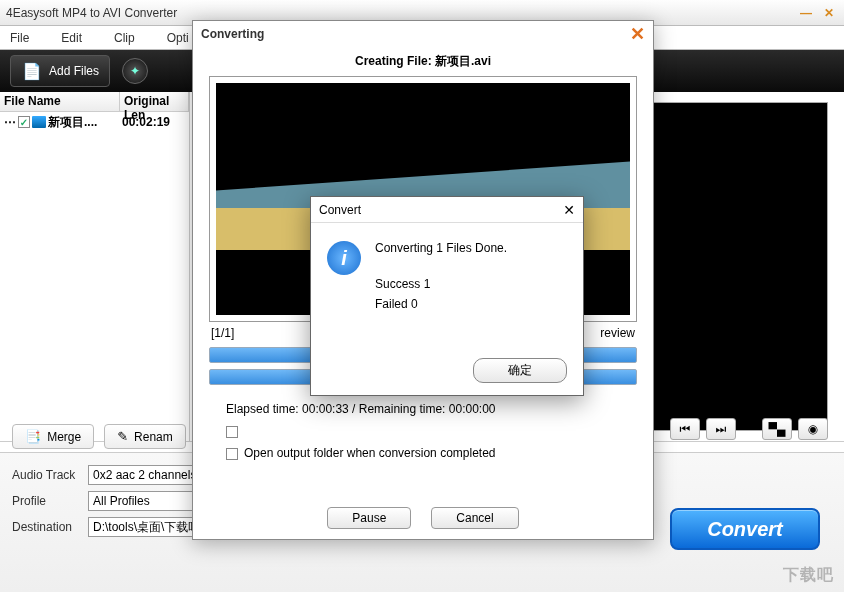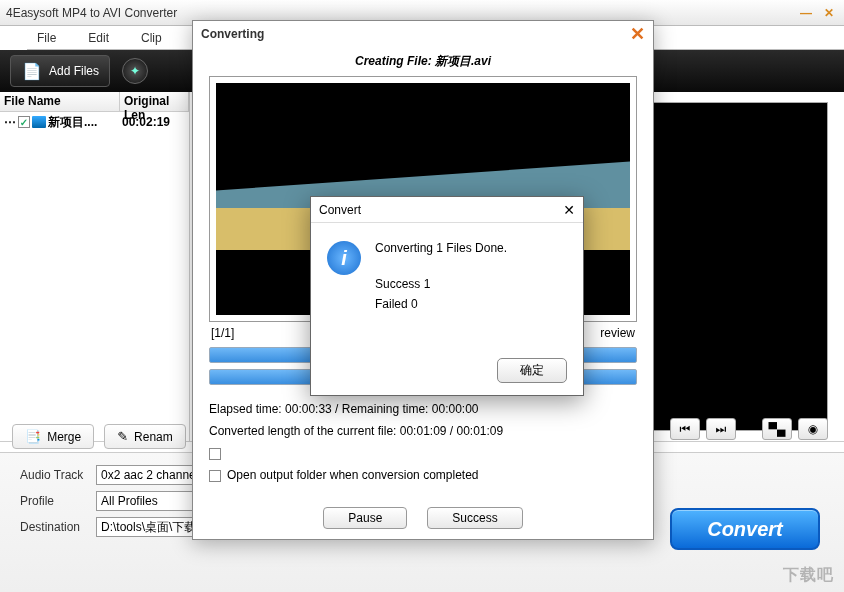--- a/index.html
+++ b/index.html
@@ -4,21 +4,21 @@
 <style>
 * { margin: 0; padding: 0; box-sizing: border-box; font-family: Tahoma, Arial, sans-serif; font-size: 12px; }
 body { background: #fff; width: 844px; height: 592px; position: relative; overflow: hidden; }
 
 
 .titlebar { height: 26px; background: linear-gradient(#fefefe, #e8e8e8); border-bottom: 1px solid #bbb; display: flex; align-items: center; padding: 0 6px; }
 .titlebar .title { font-weight: normal; color: #333; }
 .titlebar .win-btns { margin-left: auto; display: flex; gap: 12px; font-size: 18px; color: #c08020; padding-right: 4px; }
 .titlebar .win-btns span { cursor: pointer; color: #d88a20; font-weight: bold; }
 
-.menubar { height: 24px; background: #fff; border-bottom: 1px solid #bbb; display: flex; align-items: center; padding: 0 10px; gap: 32px; color: #333; margin-left: 27px; }
+.menubar { height: 24px; background: #fff; border-bottom: 1px solid #bbb; display: flex; align-items: center; padding: 0 10px; gap: 32px; color: #333; }
 .menubar span { cursor: pointer; }
 
 .toolbar { height: 42px; background: linear-gradient(#2a2a2a, #0a0a0a); display: flex; align-items: center; padding: 0 10px; gap: 12px; color: #fff; }
 .tool-btn { display: flex; align-items: center; gap: 6px; padding: 4px 10px; border-radius: 4px; background: linear-gradient(#444,#1a1a1a); border: 1px solid #555; cursor: pointer; }
 .tool-btn .ic { width: 22px; height: 22px; display: inline-flex; align-items: center; justify-content: center; font-size: 16px; }
 .tool-icon { width: 26px; height: 26px; border-radius: 50%; background: radial-gradient(#555,#111); display: inline-flex; align-items: center; justify-content: center; color: #7fd; cursor: pointer; border:1px solid #666;}
 
 .content { display: flex; height: 350px; border-bottom: 1px solid #ccc; }
 .left { width: 190px; border-right: 1px solid #ccc; background: #fff; font-weight: bold; }
 .list-head { display: flex; background: linear-gradient(#fdfdfd,#ececec); border-bottom: 1px solid #ccc; height: 20px; font-size: 11px; }
@@ -42,49 +42,49 @@
 
 .convert-btn { width: 150px; height: 42px; background: linear-gradient(#4fb3ff,#0a6ad8); border: 2px solid #0a5abf; border-radius: 8px; color: #fff; font-size: 20px; font-weight: bold; font-style: italic; box-shadow: inset 0 1px 0 rgba(255,255,255,.4); cursor: pointer; display: flex; align-items: center; justify-content: center; }
 
 .watermark { position: absolute; right: 10px; bottom: 6px; color: rgba(0,0,0,.25); font-size: 16px; letter-spacing: 1px; font-weight: bold; pointer-events: none; }
 
 
 .conv-dialog { position: absolute; left: 192px; top: 20px; width: 462px; height: 520px; background: #fff; border: 1px solid #888; box-shadow: 0 4px 20px rgba(0,0,0,.3); display: flex; flex-direction: column; }
 .conv-title { height: 26px; display: flex; align-items: center; padding: 0 8px; font-weight: bold; color: #333; }
 .conv-title .x { margin-left: auto; color: #e07020; font-size: 18px; font-weight: bold; cursor: pointer; }
 .conv-body { flex: 1; padding: 4px 16px 10px; display: flex; flex-direction: column; }
-.creating { text-align: center; font-weight: bold; margin: 2px 0 6px; font-style: italic; }
+.creating { text-align: center; font-weight: bold; margin: 2px 0 6px; }
 .thumb-wrap { border: 1px solid #999; padding: 6px; background: #fff; height: 246px; }
 .thumb { width: 100%; height: 100%; background: #000; position: relative; overflow: hidden; }
 .thumb .tear { position: absolute; top: 40%; left: -5%; width: 110%; height: 24%; background: #6090a0; transform: skewY(-4deg); }
 .thumb .band { position: absolute; top: 54%; left: 0; width: 100%; height: 18%; background: #d8be6a; }
 .thumb .scrib { position: absolute; top: 62%; left: 26%; color: #fff; font-size: 24px; font-family: cursive; }
 .count-row { display: flex; margin: 4px 2px; font-size: 11px; }
 .count-row .r { margin-left: auto; }
 .pbar { height: 16px; margin: 3px 0; background: #c8d8ea; border: 1px solid #9ab; border-radius: 2px; }
 .pbar.done { background: linear-gradient(#6fb8f7,#3a8fe0); }
-.info-rows { margin-top: 10px; font-size: 12px; line-height: 22px; }
+.info-rows { margin-top: 10px; font-size: 12px; line-height: 22px; margin-left: 17px; }
 .chk { display: inline-block; width: 12px; height: 12px; border: 1px solid #888; margin-right: 6px; vertical-align: middle; }
 .dlg-btns { display: flex; justify-content: center; gap: 20px; padding: 10px 0; }
 .dlg-btn { background: linear-gradient(#fff,#e8e8e8); border: 1px solid #999; border-radius: 4px; padding: 3px 24px; cursor: pointer; text-align: right; }
 
 
 .alert { position: absolute; left: 310px; top: 196px; width: 274px; height: 200px; background: #fff; border: 1px solid #666; box-shadow: 0 6px 24px rgba(0,0,0,.4); }
 .alert-title { height: 26px; display: flex; align-items: center; padding: 0 8px; background: #fff; border-bottom: 1px solid #ddd; }
 .alert-title .x { margin-left: auto; font-size: 14px; cursor: pointer; }
 .alert-body { padding: 18px 16px; display: flex; gap: 14px; }
 .info-icon { width: 34px; height: 34px; border-radius: 50%; background: radial-gradient(#6ab7ff,#1a6fd0); color: #fff; display: flex; align-items: center; justify-content: center; font-weight: bold; font-size: 20px; font-style: italic; flex-shrink: 0; }
 .alert-text div { margin-bottom: 6px; }
 .alert-text .gap { height: 10px; }
 .alert-btns { position: absolute; bottom: 12px; right: 16px; }
-.alert-btn { background: linear-gradient(#fff,#e8e8e8); border: 1px solid #888; border-radius: 5px; padding: 3px 22px; cursor: pointer; }
+.alert-btn { background: linear-gradient(#fff,#e8e8e8); border: 1px solid #888; border-radius: 10px; padding: 3px 34px; cursor: pointer; }
 
 .bottom-area { position: absolute; left: 0; right: 0; top: 418px; padding: 6px 12px; }
 .right-controls { position: absolute; right: 16px; top: 418px; display: flex; gap: 6px; }
-.lower-form { position: absolute; left: 0; right: 0; top: 452px; padding: 6px 20px; border-top: 1px solid #ccc; background: linear-gradient(#f8f8f8,#efefef); height: 140px; }
+.lower-form { position: absolute; left: 0; right: 0; top: 452px; padding: 6px 12px; border-top: 1px solid #ccc; background: linear-gradient(#f8f8f8,#efefef); height: 140px; }
 .convert-wrap { position: absolute; right: 24px; top: 508px; }
 </style>
 </head>
 <body>
 
 <div class="titlebar">
   <span class="title">4Easysoft MP4 to AVI Converter</span>
   <div class="win-btns">
     <span>—</span>
     <span>✕</span>
@@ -187,28 +187,27 @@
       </div>
     </div>
     <div class="count-row">
       <span>[1/1]</span>
       <span class="r">review</span>
     </div>
     <div class="pbar done"></div>
     <div class="pbar done"></div>
     <div class="info-rows">
       <div>Elapsed time:  00:00:33 / Remaining time:  00:00:00</div>
-      <div>Converted length of the current file:  00:01:09 / 00:01:09</div>
       <div><span class="chk"></span></div>
       <div><span class="chk"></span><span>Open output folder when conversion completed</span></div>
     </div>
   </div>
   <div class="dlg-btns">
     <div class="dlg-btn">Pause</div>
-    <div class="dlg-btn">Success</div>
+    <div class="dlg-btn">Cancel</div>
   </div>
 </div>
 
 <div class="alert">
   <div class="alert-title">
     <span>Convert</span>
     <span class="x">✕</span>
   </div>
   <div class="alert-body">
     <div class="info-icon">i</div>

